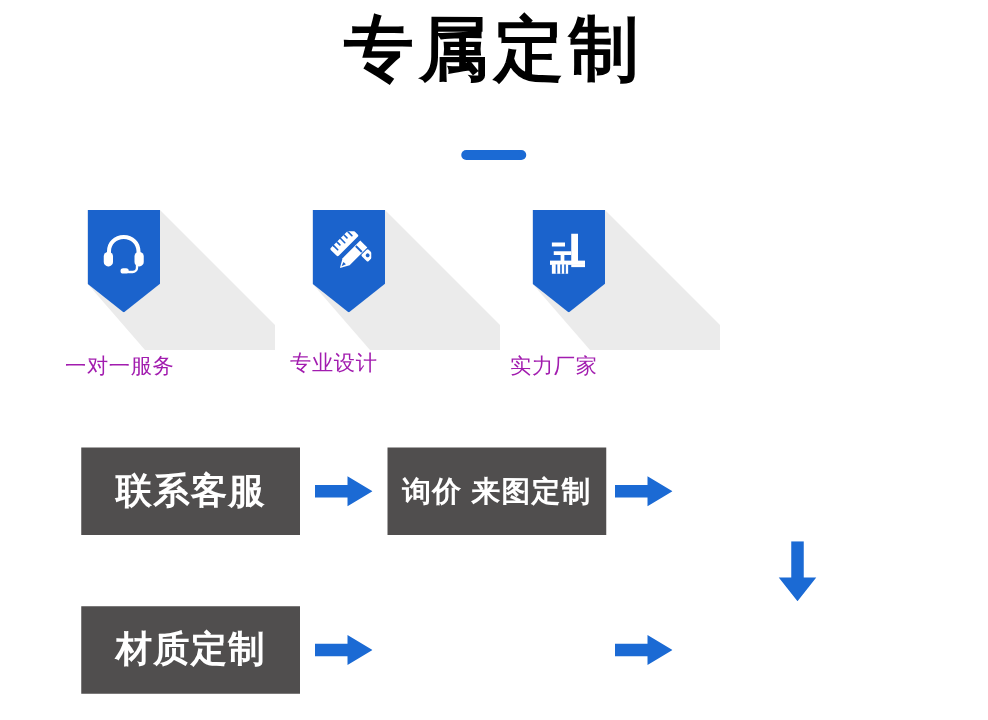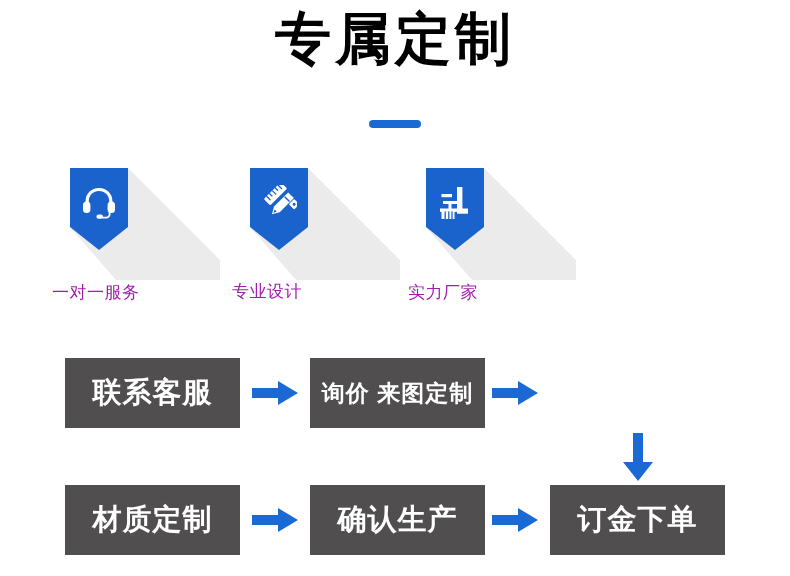--- a/index.html
+++ b/index.html
@@ -193,22 +193,20 @@
 
 
   </div>
 
   <div class="flow">
 
     <div class="fbox r1 c0 bold">联系客服</div>
     <div class="fbox r1 c1 small">询价 来图定制</div>
 
     <div class="fbox r2 c0 bold">材质定制</div>
-    <div class="fbox r2 c1 bold">确认生产</div>
-    <div class="fbox r2 c2 bold">订金下单</div>
 
     <div class="arrow-r a1">
       <svg width="46" height="26" viewBox="0 0 46 26">
           <polygon points="0,8 26,8 26,1 46,13 26,25 26,18 0,18" fill="#1b6ad4"></polygon>
         </svg>
     </div>
     <div class="arrow-r a2">
       <svg width="46" height="26" viewBox="0 0 46 26">
           <polygon points="0,8 26,8 26,1 46,13 26,25 26,18 0,18" fill="#1b6ad4"></polygon>
         </svg>

